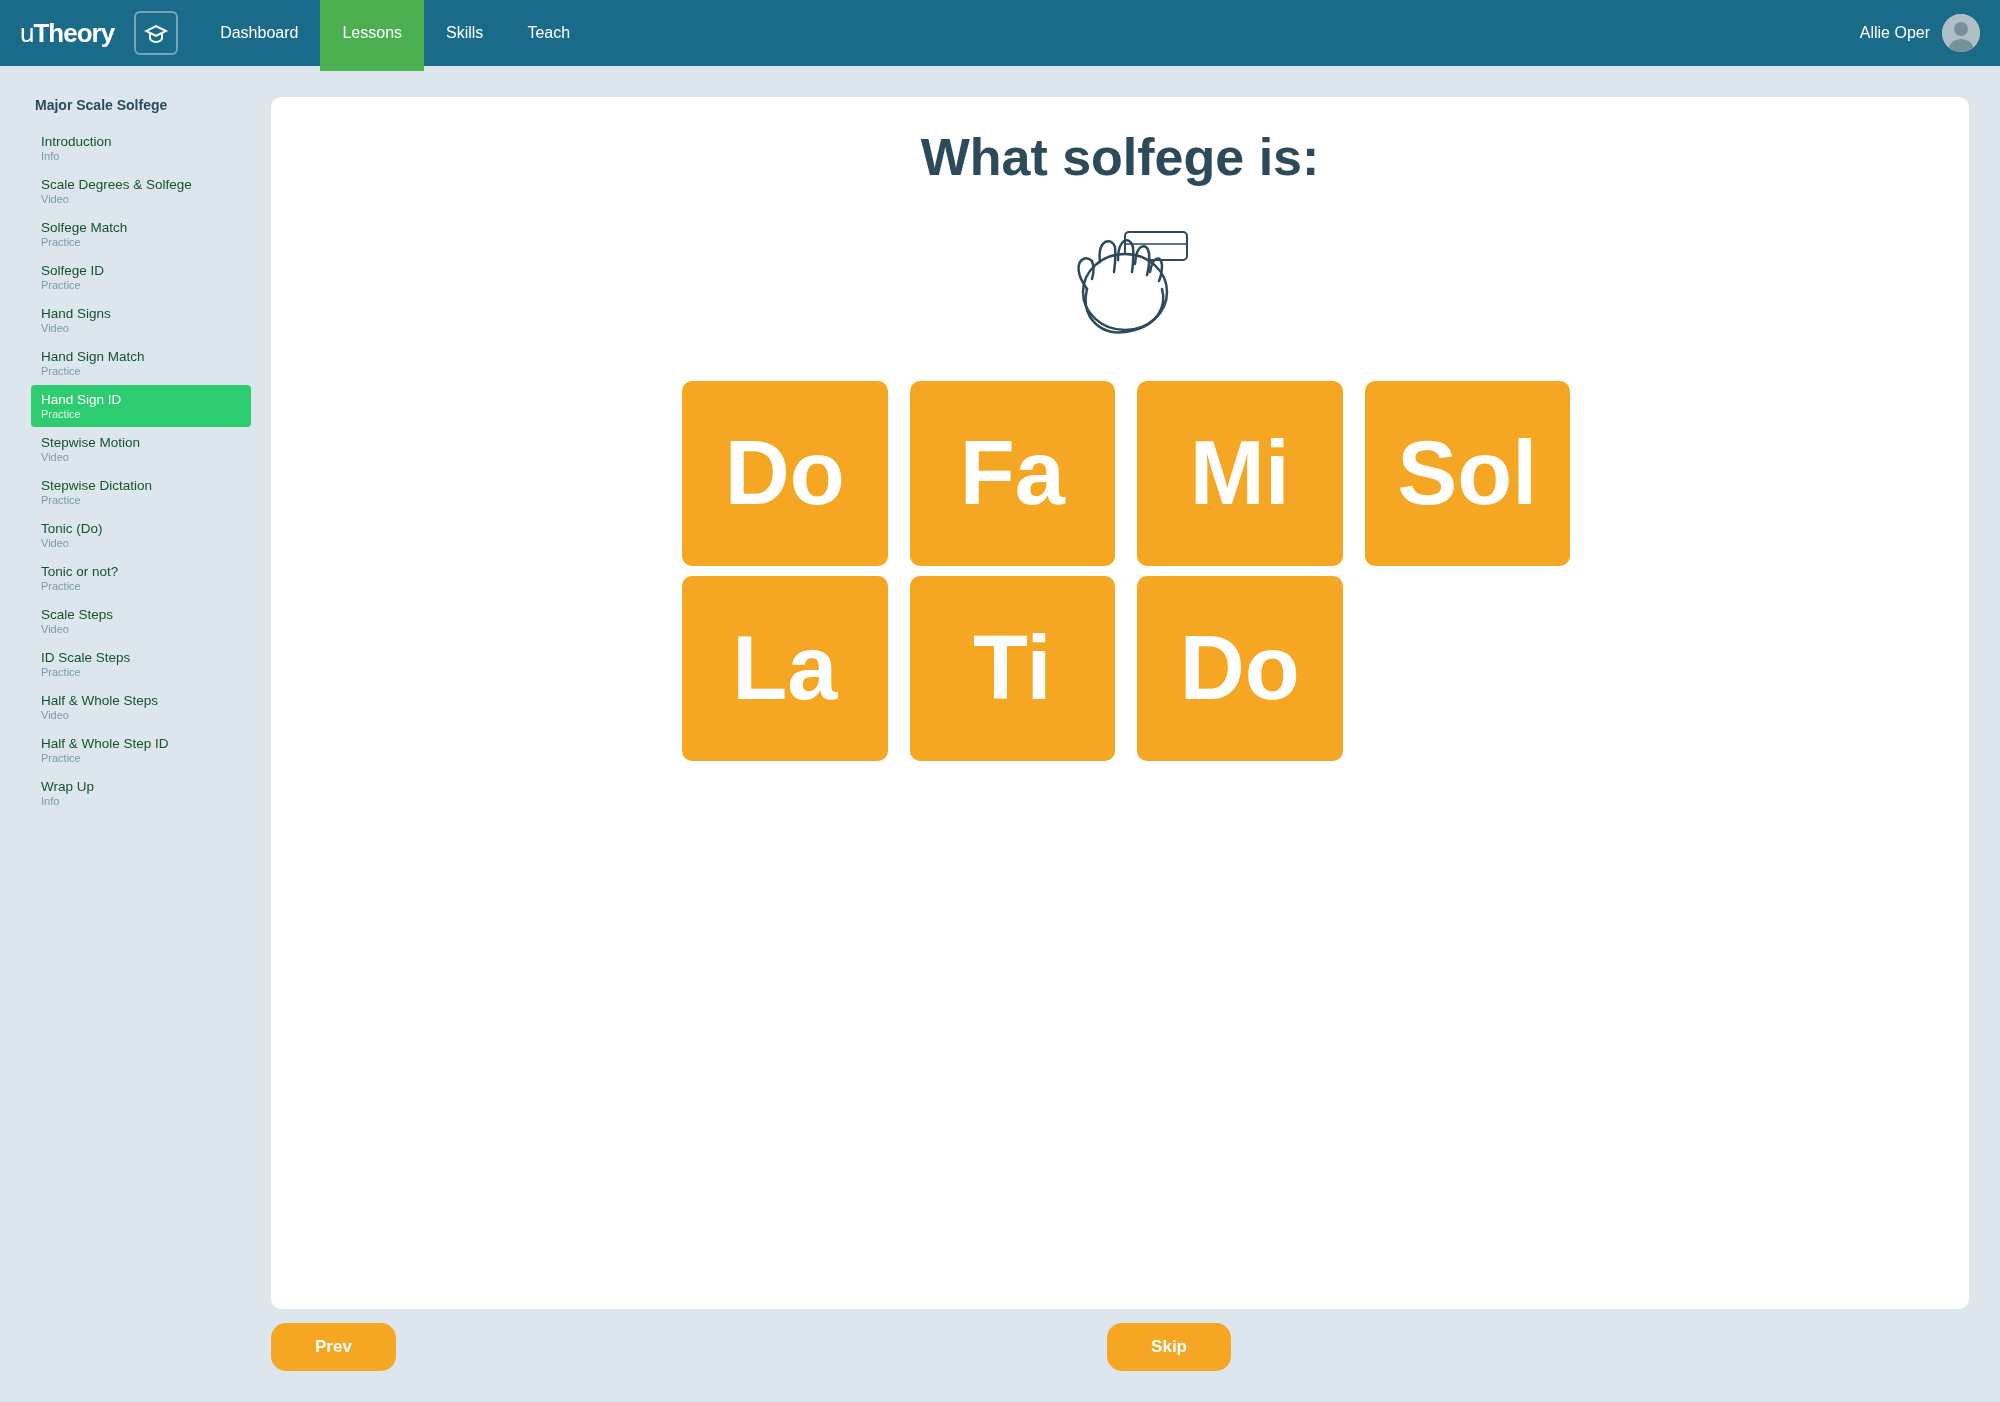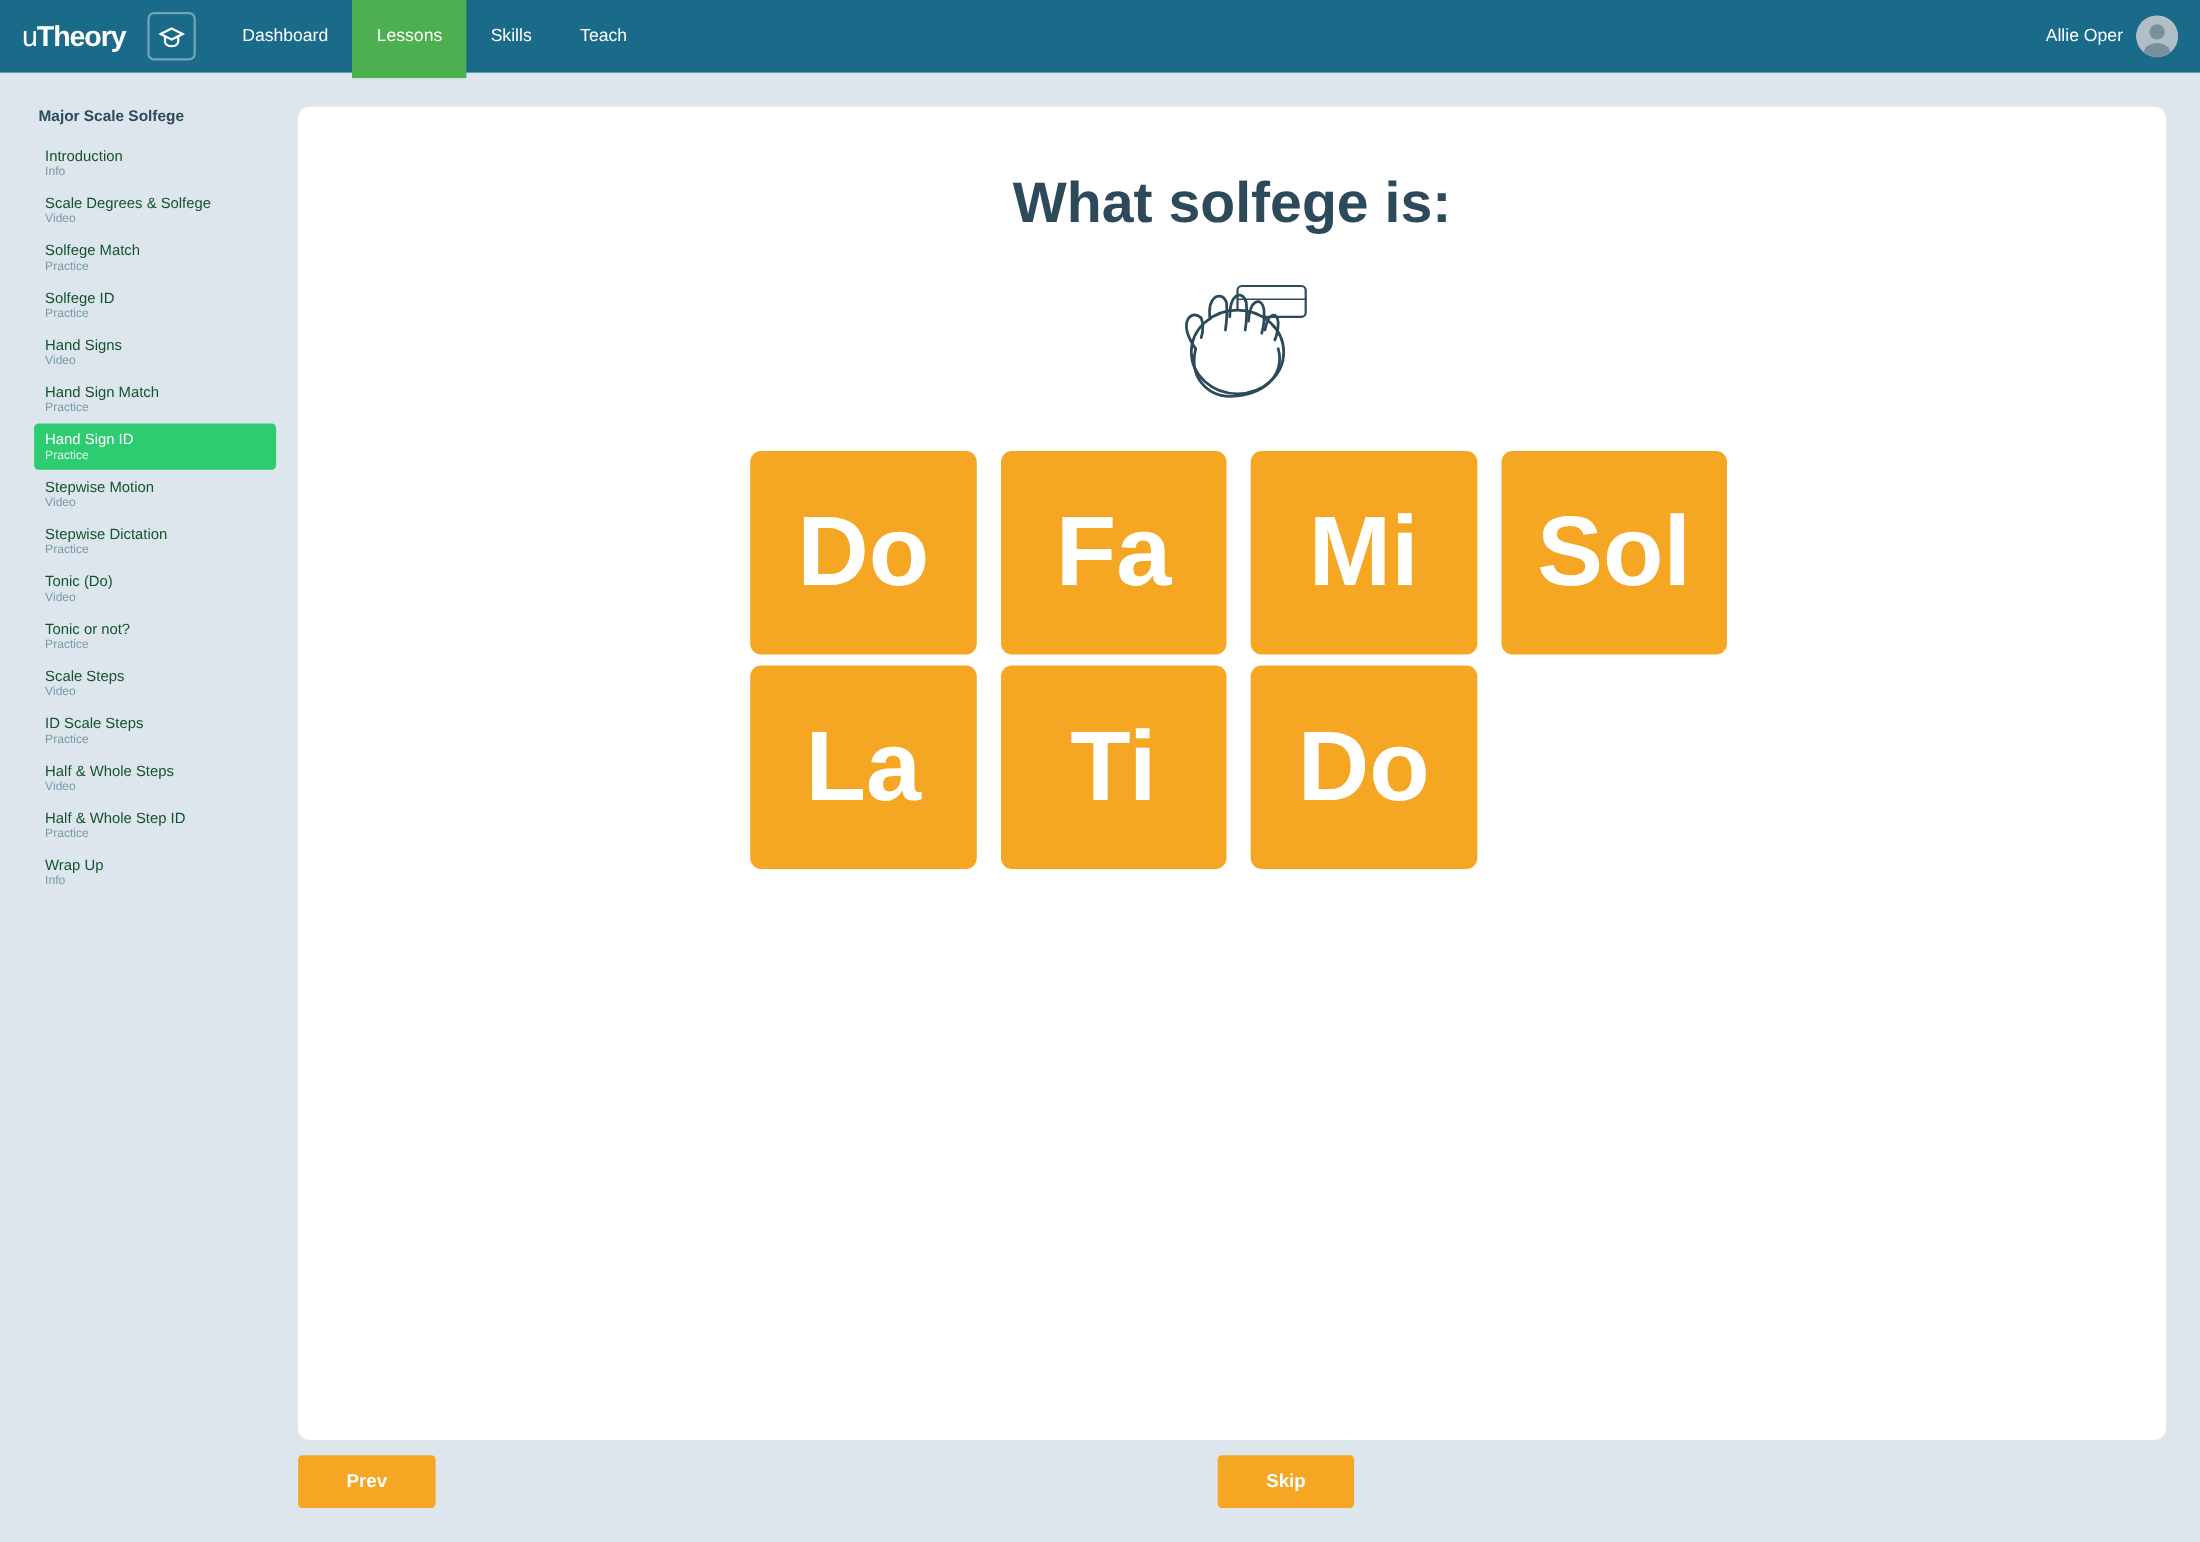--- a/index.html
+++ b/index.html
@@ -127,21 +127,20 @@
       align-items: center;
       padding: 30px 20px 20px;
       min-height: 600px;
     }
     .content-title {
       font-size: 52px;
       font-weight: 700;
       color: #2c4a5a;
       margin-bottom: 20px;
       text-align: left;
-      margin-top: 28px;
     }
     .hand-image {
       margin: 10px 0 30px;
     }
     .solfege-grid {
       display: grid;
       grid-template-columns: repeat(4, 1fr);
       gap: 10px;
       width: 100%;
       max-width: 920px;
@@ -166,21 +165,21 @@
       display: flex;
       justify-content: space-between;
       align-items: center;
       width: 100%;
       max-width: 960px;
     }
     .btn-nav {
       background: #f5a623;
       color: white;
       border: none;
-      border-radius: 4px;
+      border-radius: 15px;
       padding: 14px 44px;
       font-size: 17px;
       font-weight: 600;
       cursor: pointer;
     }
   </style>
 </head>
 <body>
 
 <header class="header">

